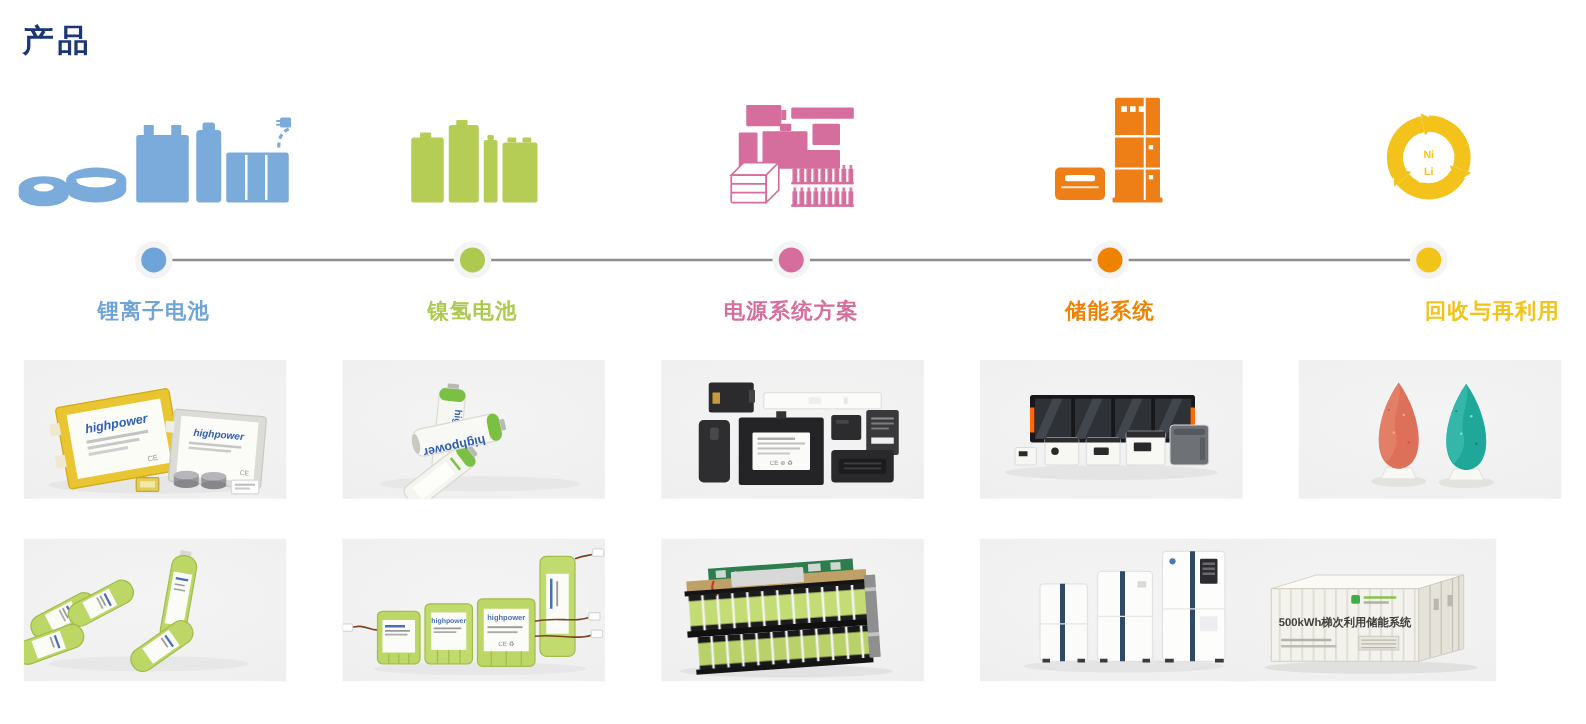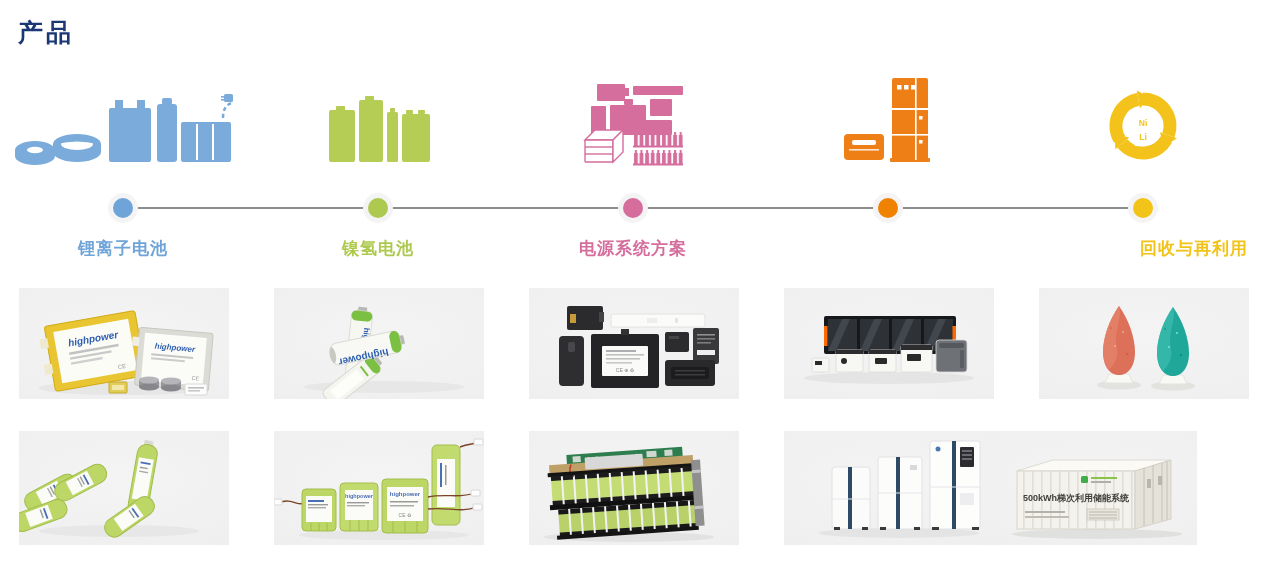--- a/index.html
+++ b/index.html
@@ -152,20 +152,21 @@
   <div class="tl-line"></div>
   <div class="tl-dot" style="left:113px;background:var(--blue)"></div>
   <div class="tl-dot" style="left:368px;background:var(--green)"></div>
   <div class="tl-dot" style="left:623px;background:var(--pink)"></div>
   <div class="tl-dot" style="left:878px;background:var(--orange)"></div>
   <div class="tl-dot" style="left:1133px;background:var(--yellow)"></div>
 
   <div class="tl-label t-blue" style="left:18px">锂离子电池</div>
   <div class="tl-label t-green" style="left:273px">镍氢电池</div>
   <div class="tl-label t-pink" style="left:528px">电源系统方案</div>
+  <div class="tl-label t-orange" style="left:783px">储能系统</div>
   <div class="tl-label t-yellow" style="left:1038px">回收与再利用</div>
 
   <div class="card row1" style="left:19px">
     <svg viewBox="0 0 210 111">
       <ellipse cx="105" cy="100" rx="85" ry="7" fill="#dedede" opacity="0.55"></ellipse>
       <g transform="rotate(-10 76 62)">
         <rect x="30" y="30" width="92" height="66" rx="3" fill="#e9c531" stroke="#d0ab15"></rect>
         <rect x="38" y="37" width="76" height="52" fill="#fcfcf7"></rect>
         <rect x="23" y="42" width="8" height="10" fill="#efe9cf"></rect>
           <rect x="23" y="68" width="8" height="10" fill="#efe9cf"></rect>

